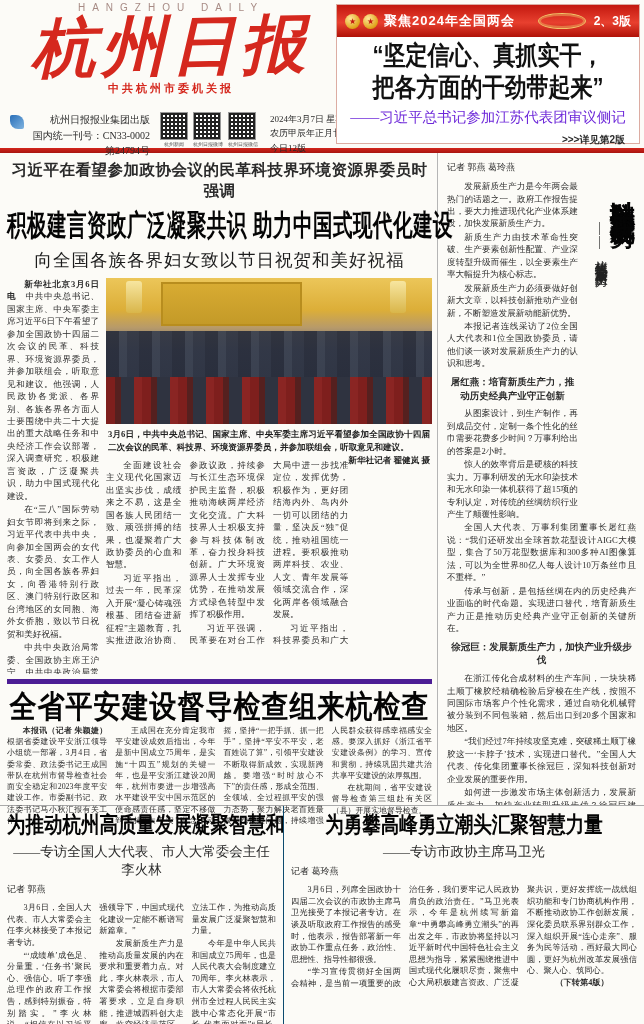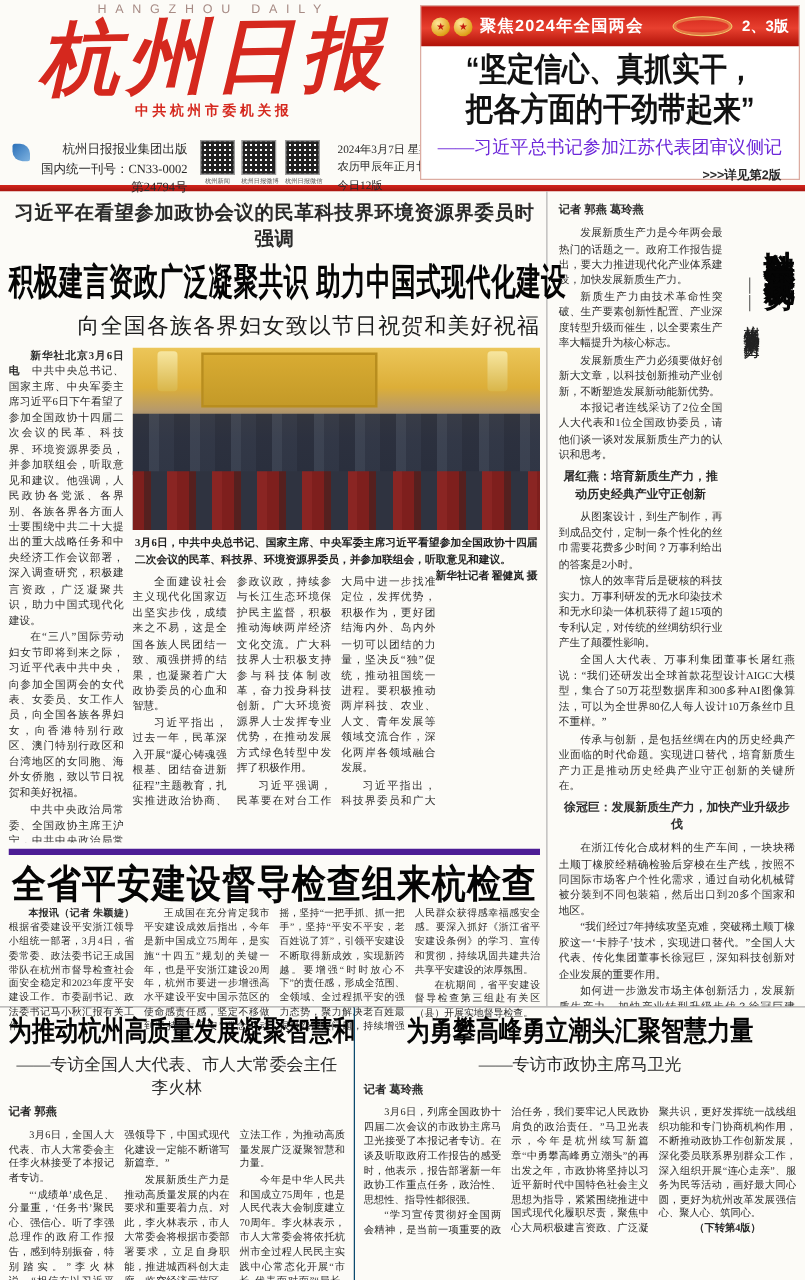--- a/index.html
+++ b/index.html
@@ -35,21 +35,21 @@
          font-size:22px;line-height:1.22;color:#111;transform:scaleY(1.18);letter-spacing:0px;}
   .attrib{text-align:center;font-size:14.5px;margin-top:9px;color:#6d28d9;}
   .seepage{text-align:right;font-size:10px;font-weight:bold;padding-right:14px;margin-top:6px;font-family:"Liberation Sans",sans-serif;}
   .redrule{height:5px;background:linear-gradient(180deg,#d3251c,#a81510);}
   
   .midzone{display:flex;height:652px;}
   .leftstack{width:437px;padding:4px 5px 0 7px;box-sizing:border-box;}
   .kicker{text-align:center;font-size:15.5px;font-weight:bold;letter-spacing:.5px;margin-top:3px;}
   .bigheadline{text-align:center;font-family:"Liberation Sans",sans-serif;font-weight:900;font-size:19.5px;
                letter-spacing:.5px;transform:scaleY(1.5);margin:10px 0 9px;color:#050505;white-space:nowrap;}
-  .deck{text-align:right;font-size:17.5px;letter-spacing:1px;color:#1c1c1c;margin-bottom:6px;}
+  .deck{text-align:center;font-size:17.5px;letter-spacing:1px;color:#1c1c1c;margin-bottom:6px;}
   .leadbody{display:flex;gap:7px;height:396px;overflow:hidden;}
   .p{ text-indent:2em;margin:0 0 1px;text-align:justify;}
   .bodytext{font-size:8.6px;line-height:1.45;color:#2d2d2d;}
   .colfirst{width:92px;flex:0 0 auto;overflow:hidden;}
   .leadright{flex:1;overflow:hidden;}
   .photo{position:relative;height:146px;overflow:hidden;background:linear-gradient(180deg,#ecc659 0%,#dcae38 22%,#b79a6a 34%,#636372 50%,#454a59 72%,#383c48 100%);}
   .mural{position:absolute;left:17%;top:3%;width:42%;height:27%;background:linear-gradient(180deg,#d8ab32,#c49a28);border:2px solid #b88d1e;}
   .lamp{position:absolute;top:2%;width:5%;height:22%;background:linear-gradient(180deg,#f7e6a0,#d9b64a);border-radius:3px;}
   .people{position:absolute;left:0;top:36%;width:100%;height:34%;
           background:repeating-linear-gradient(90deg,#272c3a 0 13px,#39404f 13px 21px,#2e3443 21px 33px);opacity:.92;}
@@ -59,21 +59,21 @@
   .credit{font-weight:bold;white-space:nowrap;float:right;}
   .cols3{column-count:3;column-gap:8px;height:196px;overflow:hidden;}
   
   .safety{border-top:5px solid #4c1d95;margin-top:5px;padding-top:5px;}
   .safety-headline{text-align:center;font-family:"Liberation Sans",sans-serif;font-weight:900;font-size:27px;
                    transform:scaleY(1.15);letter-spacing:1px;color:#050505;white-space:nowrap;}
   .safety-deck{text-align:center;font-size:16px;letter-spacing:2px;margin:6px 0 6px;}
   .cols4{column-count:4;column-gap:8px;height:102px;overflow:hidden;font-size:7.9px;line-height:1.42;}
   
   .sci{flex:1;border-left:1px solid #b5b5b5;padding:6px 8px 0 9px;box-sizing:border-box;overflow:hidden;}
-  .byline{font-family:"Liberation Sans",sans-serif;font-weight:bold;font-size:9px;margin:2px 0 6px;}
+  .byline{font-family:"Liberation Sans",sans-serif;font-weight:normal;font-size:9px;margin:2px 0 6px;}
   .vertbox{float:right;height:318px;margin:0 0 8px 9px;writing-mode:vertical-rl;}
   .vtitle{font-family:"Liberation Sans",sans-serif;font-weight:900;font-size:25px;letter-spacing:2px;line-height:1.05;color:#050505;}
   .vsub{font-size:13px;margin-top:42px;margin-left:4px;letter-spacing:1px;color:#222;}
   .crosshead{font-family:"Liberation Sans",sans-serif;font-weight:bold;font-size:9.5px;text-align:center;margin:5px 0;text-indent:0;}
   
   .bottomrow{display:flex;border-top:1px solid #aaa;height:219px;}
   .b-art{padding:6px 7px 0;box-sizing:border-box;overflow:hidden;}
   .b-left{width:284px;border-right:1px solid #0c4a6e;}
   .b-right{flex:1;}
   .b-headline{text-align:center;font-family:"Liberation Sans",sans-serif;font-weight:900;font-size:18.5px;

